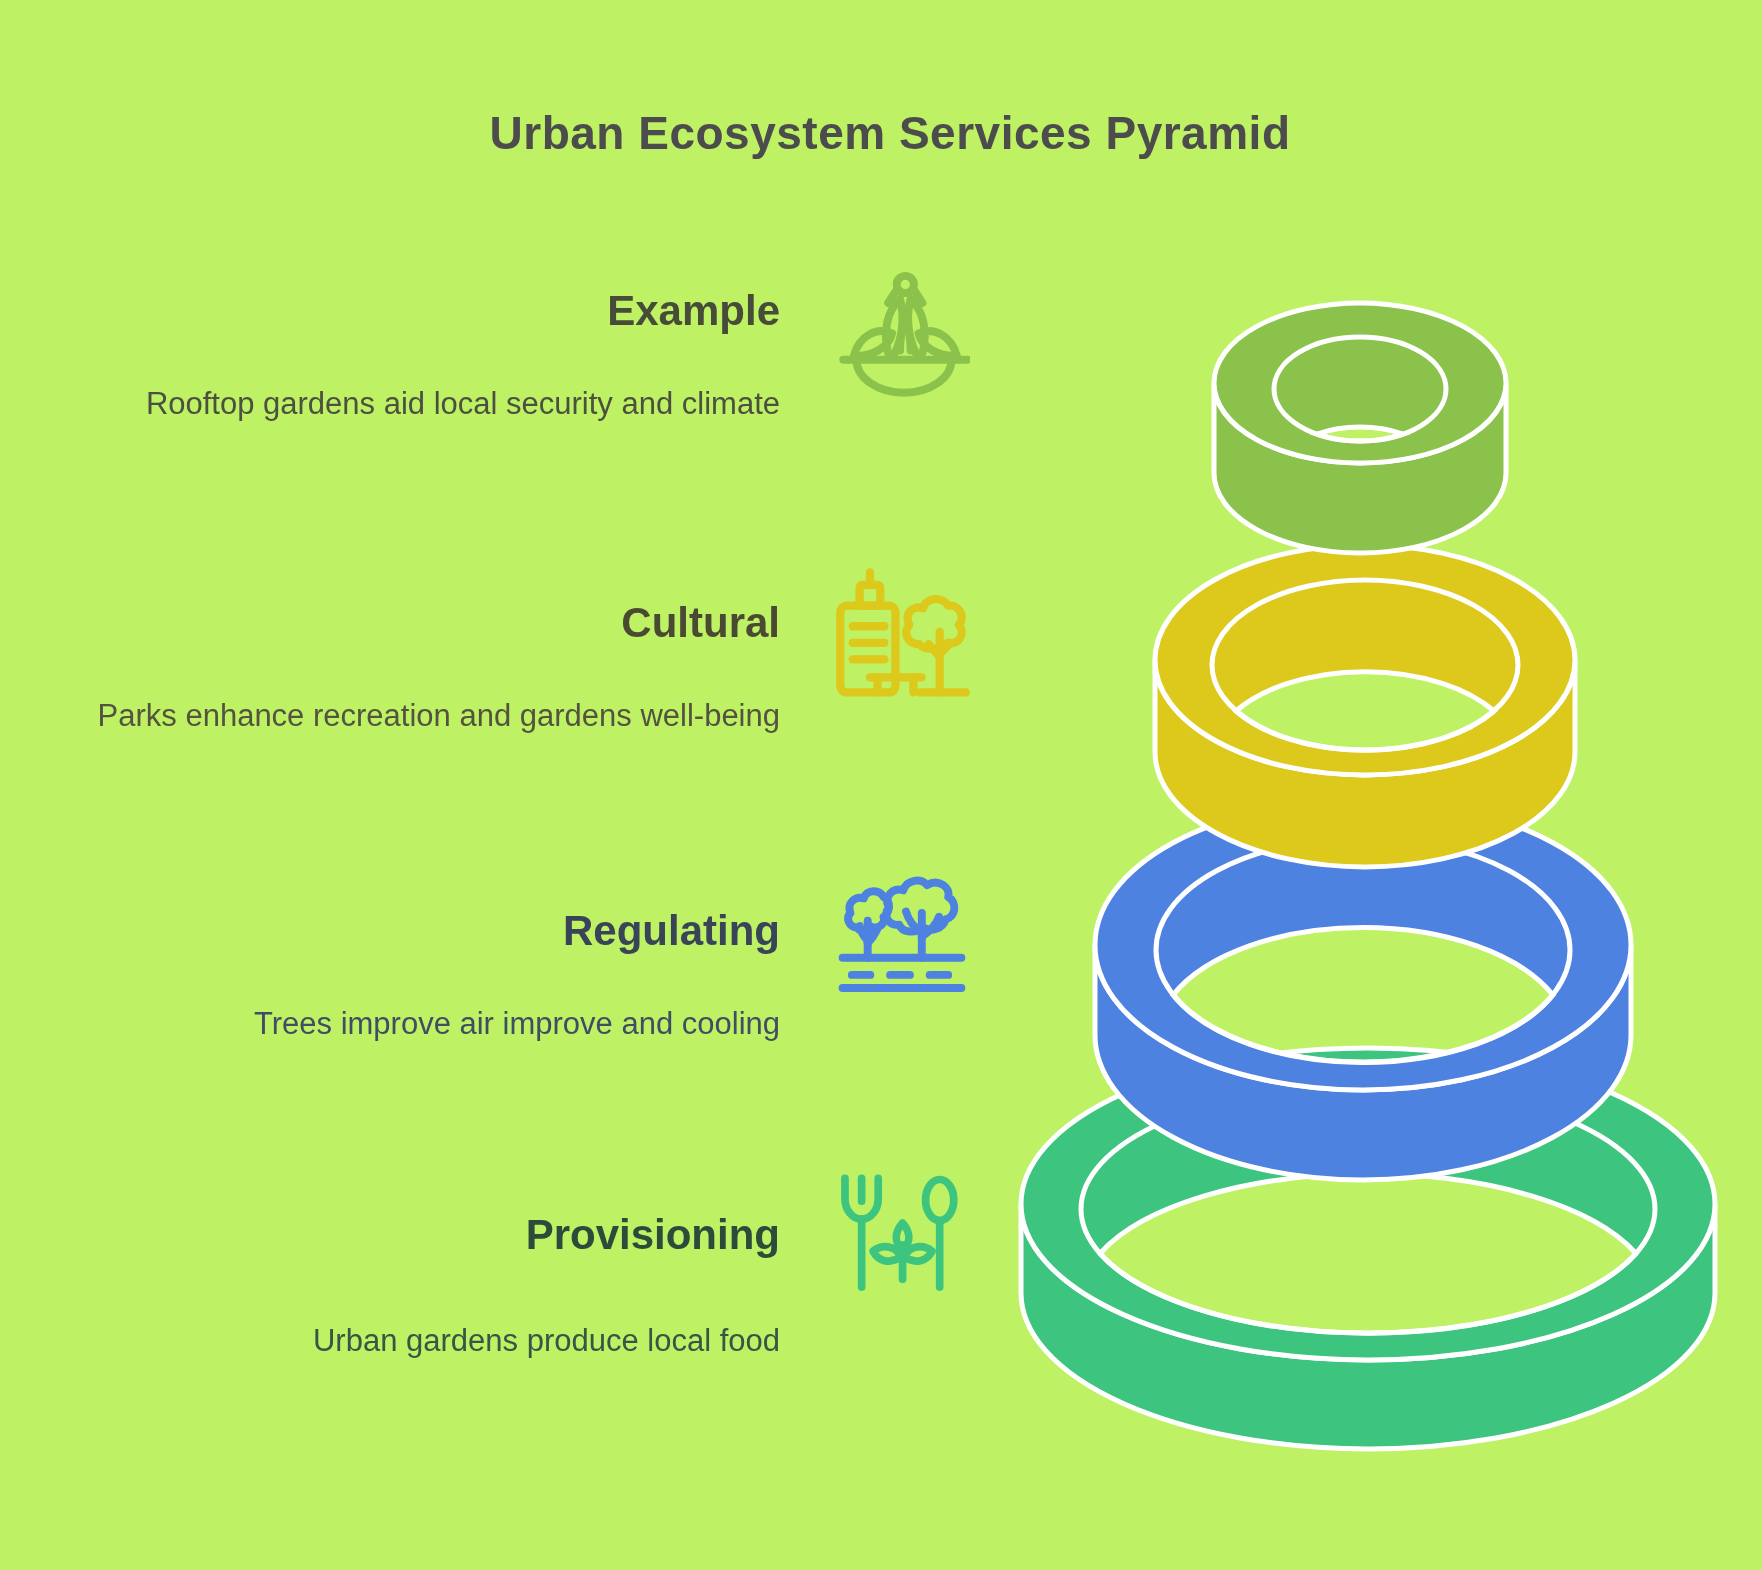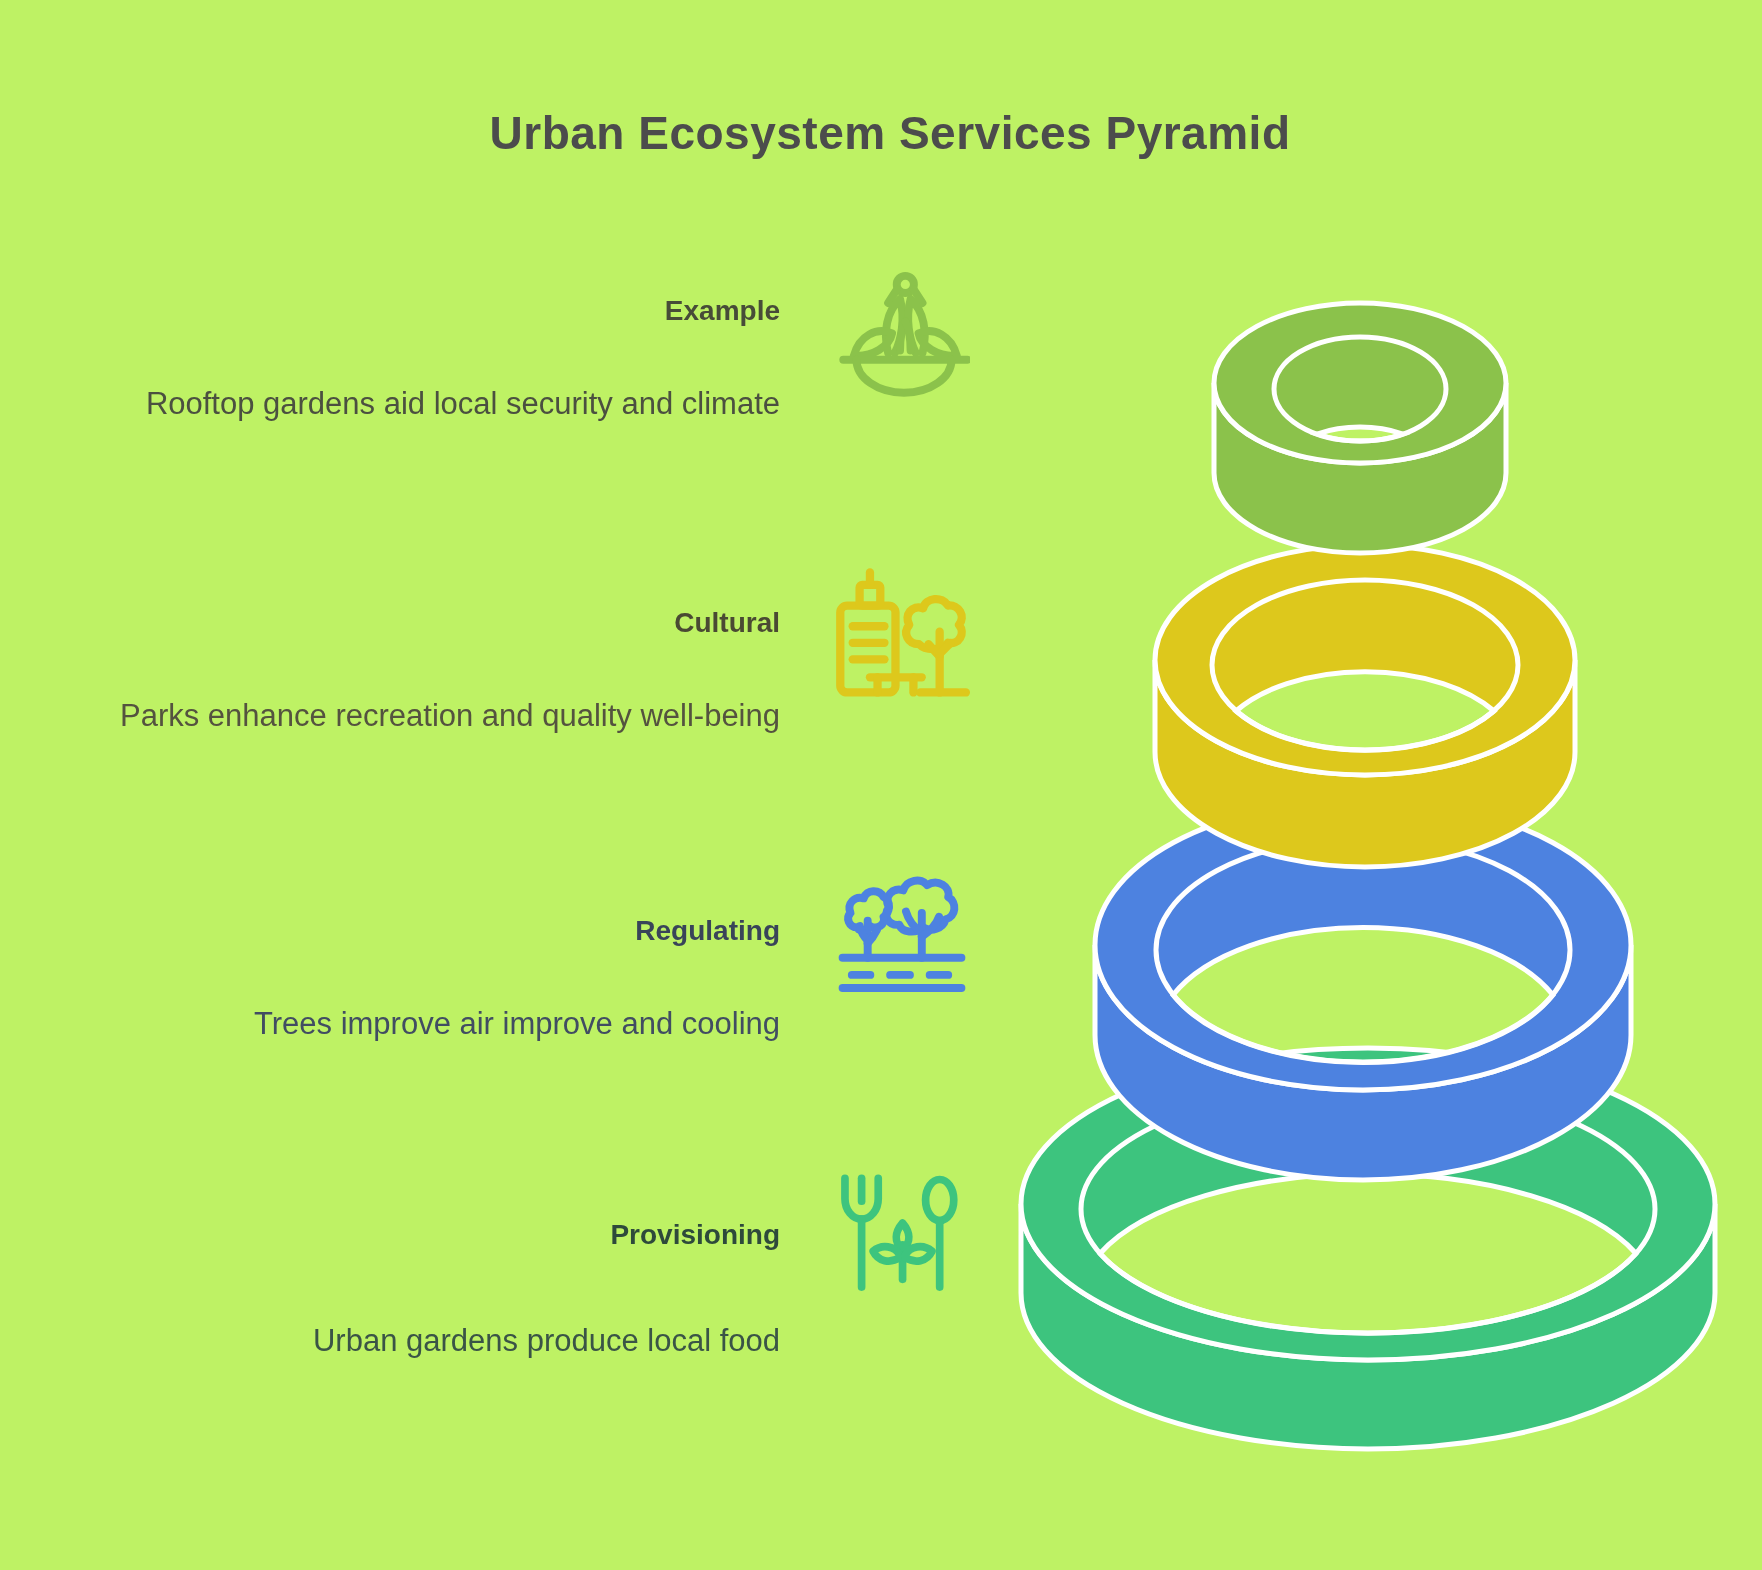--- a/index.html
+++ b/index.html
@@ -6,21 +6,21 @@
   body{font-family:"Liberation Sans", sans-serif;}
   .canvas{position:relative;width:1762px;height:1570px;background:#bef264;overflow:hidden;}
 
   .page-title{
     position:absolute;top:106px;left:0;width:1780px;
     text-align:center;font-size:46px;font-weight:700;color:#4c4c4c;letter-spacing:0.5px;
   }
 
   .level-label{
     position:absolute;right:982px;width:700px;text-align:right;
-    font-size:28px;font-weight:700;line-height:50px;white-space:nowrap;
+    font-size:42px;font-weight:700;line-height:50px;white-space:nowrap;
   }
   .level-desc{
     position:absolute;right:982px;width:690px;text-align:right;
     font-size:31px;font-weight:400;line-height:44px;
   }
   .lv0-label{color:#474c38;} .lv0-desc{color:#4b5040;}
   .lv1-label{color:#4a4a33;} .lv1-desc{color:#54533f;}
   .lv2-label{color:#394459;} .lv2-desc{color:#414d62;}
   .lv3-label{color:#2e4a3b;} .lv3-desc{color:#3a5446;}
 
@@ -46,21 +46,21 @@
       <path d="M 47 64 C 47 55 48 48 51 42"></path>
       <path d="M 55 64 C 55 55 54 48 51 42"></path>
       <path d="M 12 68 C 16 53 29 46 41 51 C 39 61 26 69 12 68 Z"></path>
       <path d="M 90 68 C 86 53 73 46 61 51 C 63 61 76 69 90 68 Z"></path>
       <path d="M 4 71 H 98"></path>
       <path d="M 14 71 A 36 25 0 0 0 86 71"></path>
     </g>
   </svg>
 
   <div class="level-label lv1-label" style="top:598px;text-align:right;">Cultural</div>
-  <div class="level-desc lv1-desc" style="top:694px;">Parks enhance recreation and quality well-being</div>
+  <div class="level-desc lv1-desc" style="top:694px;">Parks enhance recreation and gardens well-being</div>
   <svg class="icon" style="left:832px;top:560px;" width="138" height="138" viewBox="0 0 100 100">
     <g fill="none" stroke-width="6" stroke-linecap="round" stroke-linejoin="round" stroke="#ddc81c">
       <rect x="6" y="33" width="40" height="63" rx="5"></rect>
       <rect x="20" y="18" width="15" height="15" rx="2"></rect>
       <path d="M 27.5 18 V 9"></path>
       <path d="M 15 48 H 38"></path>
       <path d="M 15 60 H 38"></path>
       <path d="M 15 72 H 38"></path>
       <path d="M 27.5 85 H 65"></path>
       <path d="M 33 85 V 96"></path>

